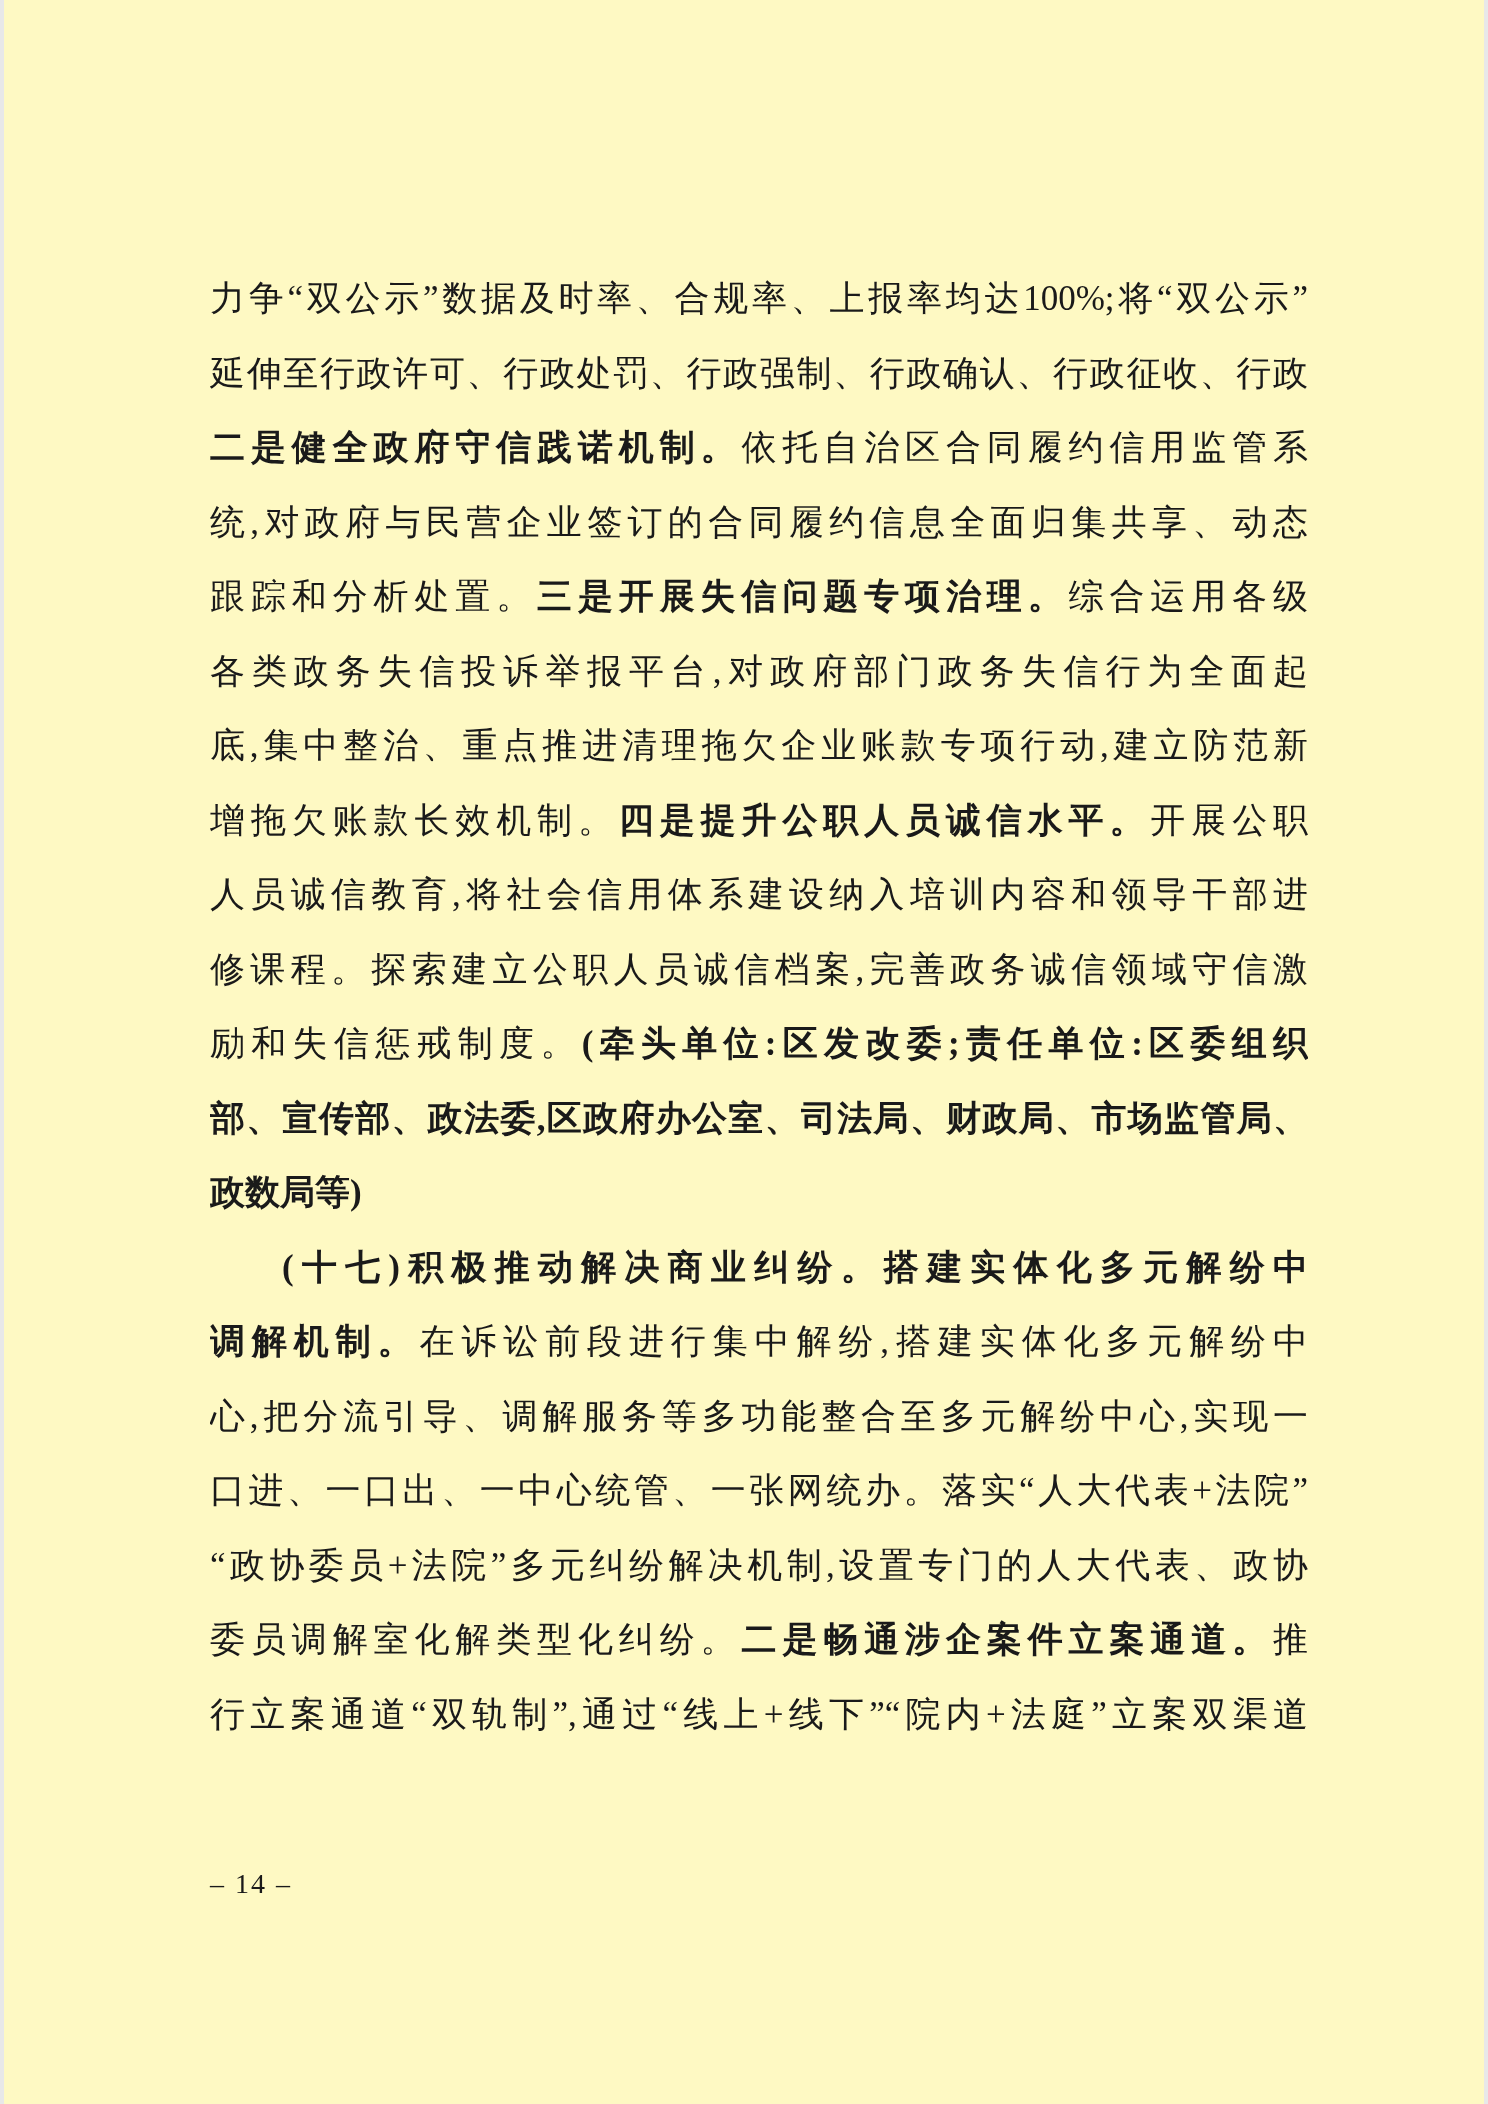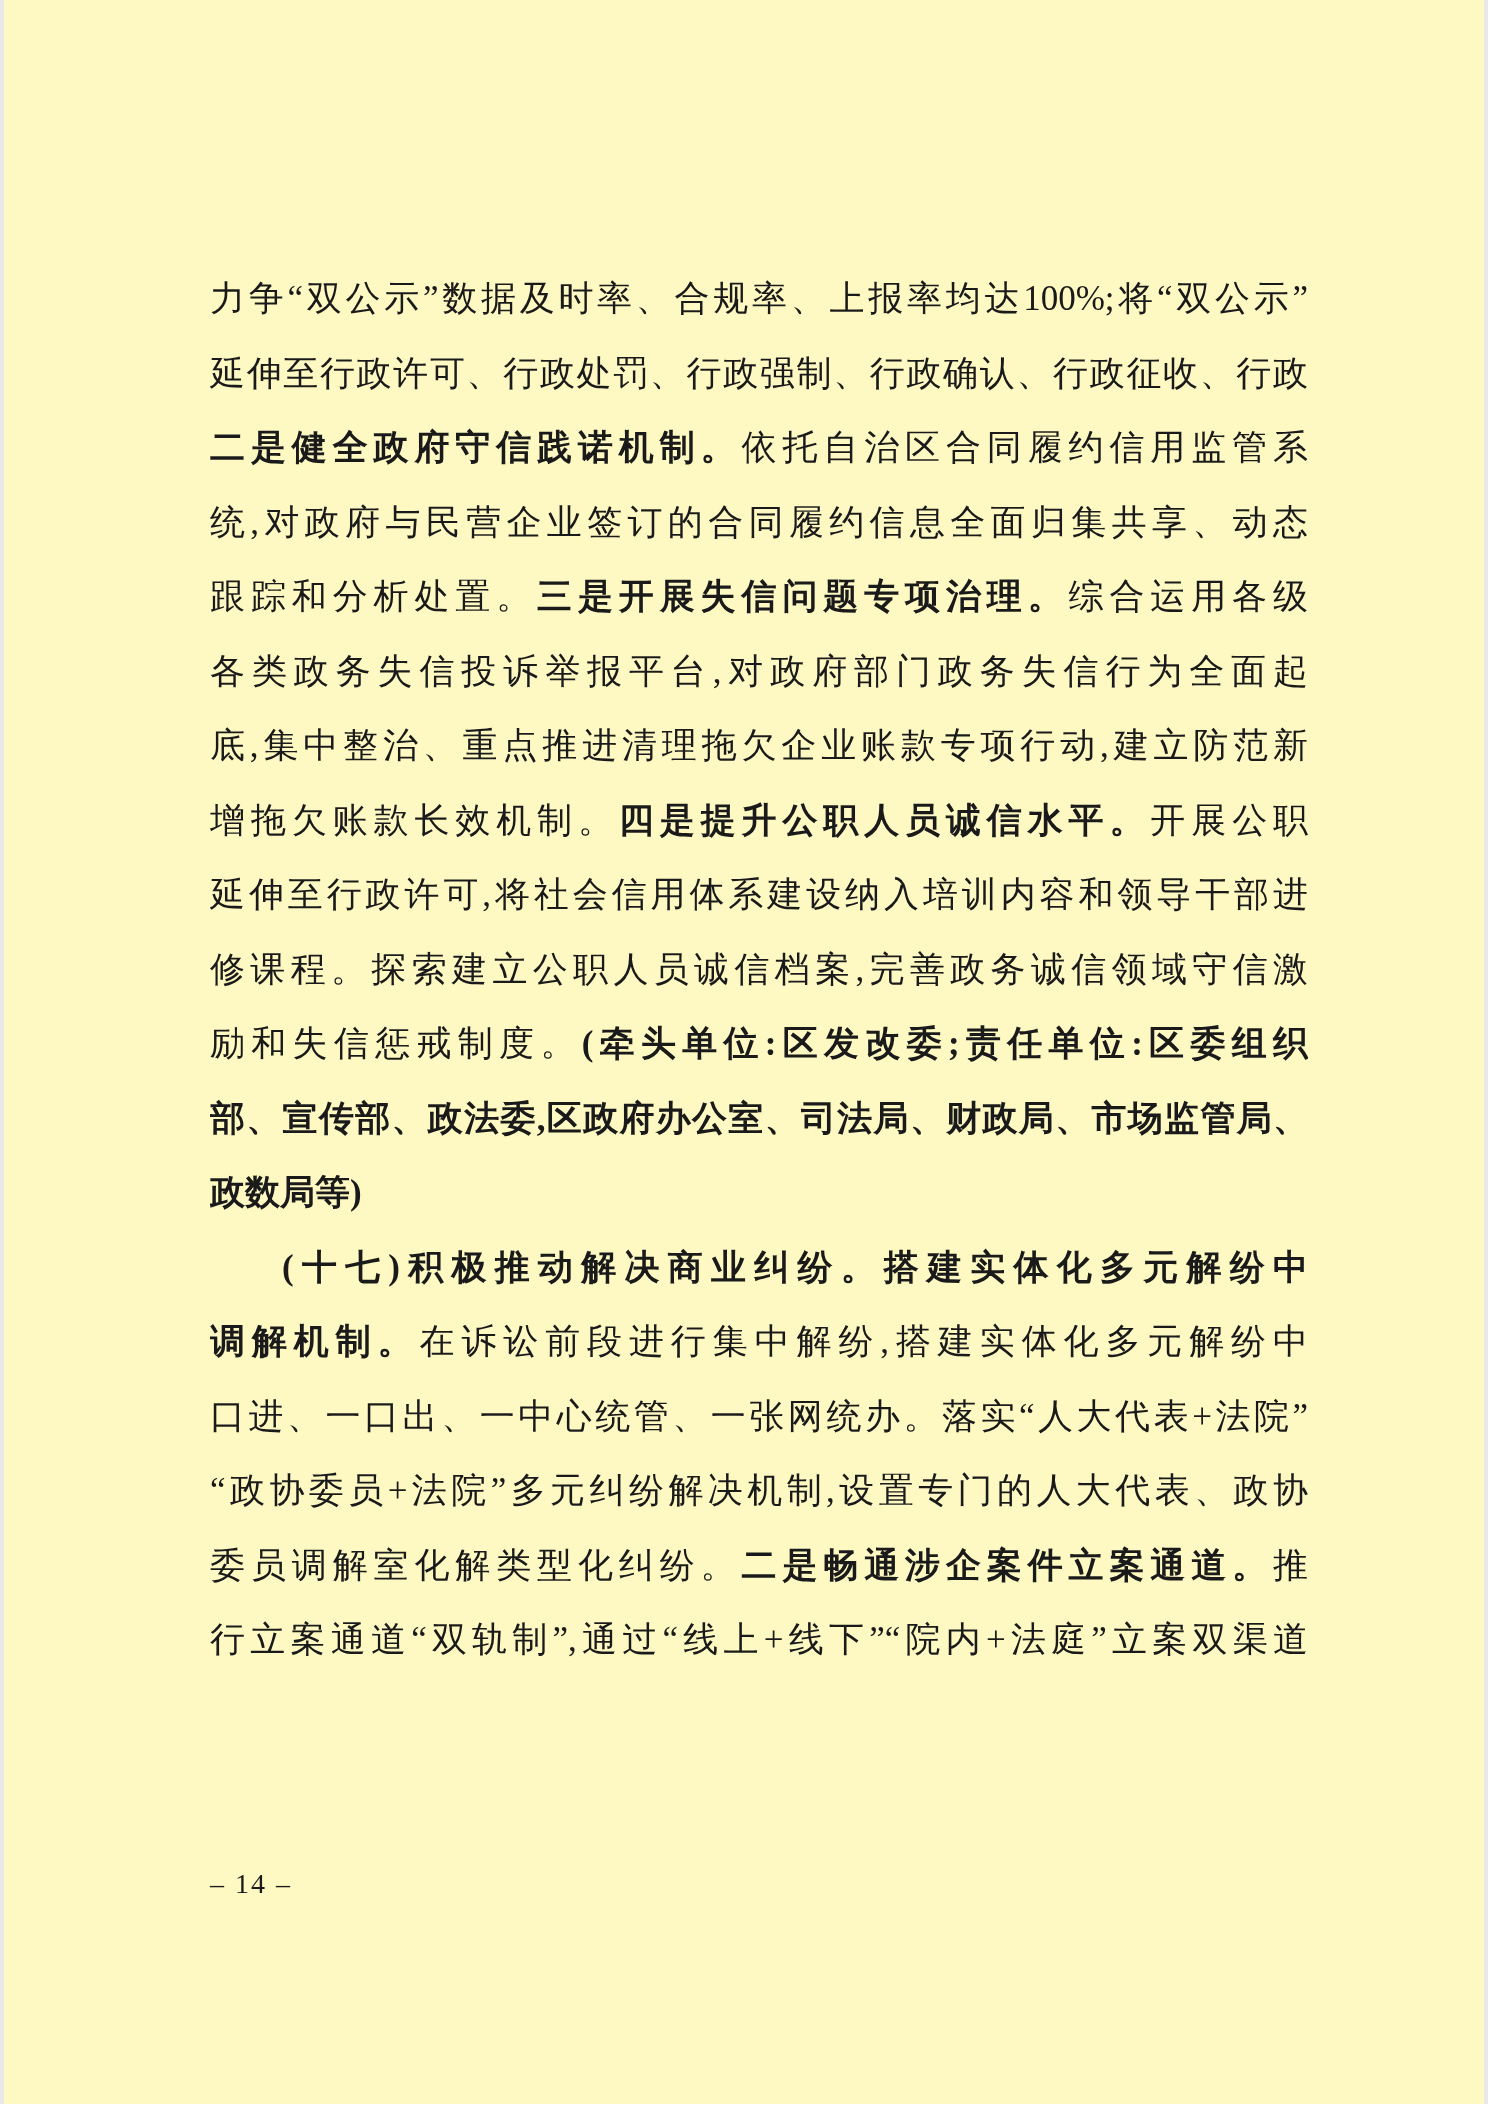--- a/index.html
+++ b/index.html
@@ -63,26 +63,27 @@
 <div class="page">
   <div class="doc-body">
       <div class="line"><span class="seg">力争“双公示”数据及时率、合规率、上报率均达100%;将“双公示”</span></div>
       <div class="line"><span class="seg">延伸至行政许可、行政处罚、行政强制、行政确认、行政征收、行政</span></div>
       <div class="line"><span class="seg bold">二是健全政府守信践诺机制。</span><span class="seg">依托自治区合同履约信用监管系</span></div>
       <div class="line"><span class="seg">统,对政府与民营企业签订的合同履约信息全面归集共享、动态</span></div>
       <div class="line"><span class="seg">跟踪和分析处置。</span><span class="seg bold">三是开展失信问题专项治理。</span><span class="seg">综合运用各级</span></div>
       <div class="line"><span class="seg">各类政务失信投诉举报平台,对政府部门政务失信行为全面起</span></div>
       <div class="line"><span class="seg">底,集中整治、重点推进清理拖欠企业账款专项行动,建立防范新</span></div>
       <div class="line"><span class="seg">增拖欠账款长效机制。</span><span class="seg bold">四是提升公职人员诚信水平。</span><span class="seg">开展公职</span></div>
-      <div class="line"><span class="seg">延伸至行政许可,将社会信用体系建设纳入培训内容和领导干部进</span></div>
+      <div class="line"><span class="seg">人员诚信教育,将社会信用体系建设纳入培训内容和领导干部进</span></div>
       <div class="line"><span class="seg">修课程。探索建立公职人员诚信档案,完善政务诚信领域守信激</span></div>
       <div class="line"><span class="seg">励和失信惩戒制度。</span><span class="seg bold">(牵头单位:区发改委;责任单位:区委组织</span></div>
       <div class="line"><span class="seg bold">部、宣传部、政法委,区政府办公室、司法局、财政局、市场监管局、</span></div>
       <div class="line no-just"><span class="seg bold">政数局等)</span></div>
       <div class="line indent"><span class="seg bold">(十七)积极推动解决商业纠纷。搭建实体化多元解纷中</span></div>
       <div class="line"><span class="seg bold">调解机制。</span><span class="seg">在诉讼前段进行集中解纷,搭建实体化多元解纷中</span></div>
+      <div class="line"><span class="seg">心,把分流引导、调解服务等多功能整合至多元解纷中心,实现一</span></div>
       <div class="line"><span class="seg">口进、一口出、一中心统管、一张网统办。落实“人大代表+法院”</span></div>
       <div class="line"><span class="seg">“政协委员+法院”多元纠纷解决机制,设置专门的人大代表、政协</span></div>
       <div class="line"><span class="seg">委员调解室化解类型化纠纷。</span><span class="seg bold">二是畅通涉企案件立案通道。</span><span class="seg">推</span></div>
       <div class="line"><span class="seg">行立案通道“双轨制”,通过“线上+线下”“院内+法庭”立案双渠道</span></div>
     </div>
   <div class="page-number">– 14 –</div>
 </div>
 
 </body></html>

